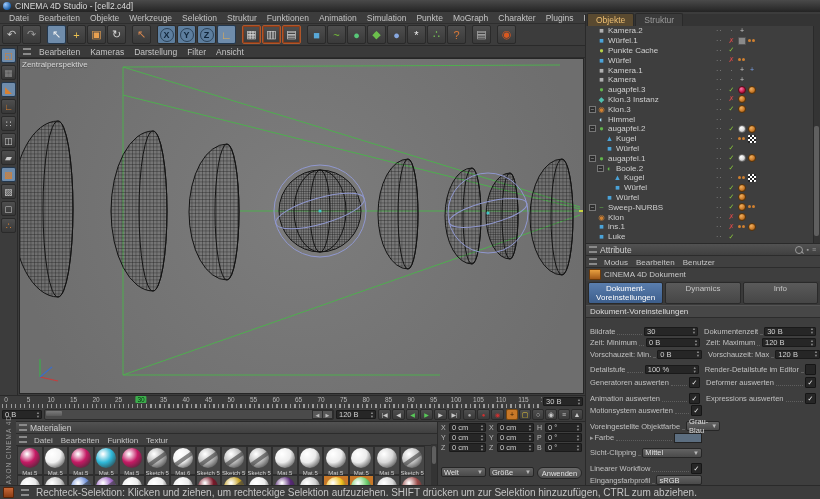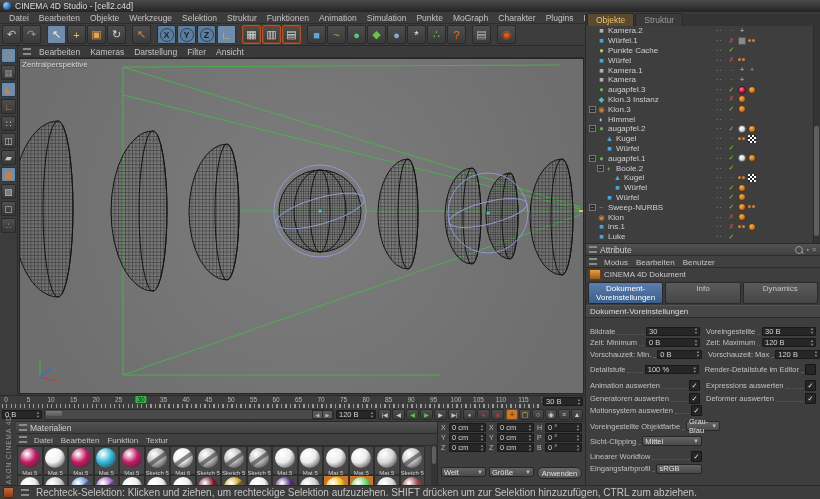--- a/index.html
+++ b/index.html
@@ -843,36 +843,36 @@
     <div class="panel-menu">
       <span class="burger"></span>
       <span><span class="menu-item">Modus</span><span class="menu-item">Bearbeiten</span><span class="menu-item">Benutzer</span></span>
     </div>
     <div id="attr-object-row">
       <span id="attr-doc-ico"></span>
       <span style="font-size:8px">CINEMA 4D Dokument</span>
     </div>
     <div id="attr-tabs">
         <span class="attr-tab active">Dokument-Voreinstellungen</span>
+        <span class="attr-tab">Dynamics</span>
         <span class="attr-tab">Info</span>
-        <span class="attr-tab">Dynamics</span>
       </div>
     <div class="section-bar">Dokument-Voreinstellungen</div>
     <div id="attr-rows">
         <div class="arow gap">
           <div class="acell">
             <span class="alabel">Bildrate</span>
             <span class="leader"></span>
             <span class="field w54">
               <span class="fval">30</span>
               <span class="spinner">▲<br>▼</span>
             </span>
           </div>
           <div class="acell">
-            <span class="alabel">Voreingestellte</span>
+            <span class="alabel">Dokumentenzeit</span>
             <span class="leader"></span>
             <span class="field w54">
               <span class="fval">30 B</span>
               <span class="spinner">▲<br>▼</span>
             </span>
           </div>
         </div>
         <div class="arow">
           <div class="acell">
             <span class="alabel">Zeit: Minimum</span>
@@ -917,59 +917,67 @@
               <span class="fval">100 %</span>
               <span class="spinner">▲<br>▼</span>
             </span>
           </div>
           <div class="acell">
             <span class="alabel">Render-Detailstufe im Editor</span>
             <span class="leader"></span>
             <span class="checkbox"></span>
           </div>
         </div>
+        <div class="arow">
+          <div class="acell">
+            <span class="alabel">Generatoren auswerten</span>
+            <span class="leader"></span>
+            <span class="checkbox">✓</span>
+          </div>
+          <div class="acell">
+            <span class="alabel">Deformer auswerten</span>
+            <span class="leader"></span>
+            <span class="checkbox">✓</span>
+          </div>
+        </div>
         <div class="arow gap">
           <div class="acell">
             <span class="alabel">Animation auswerten</span>
             <span class="leader"></span>
             <span class="checkbox">✓</span>
           </div>
           <div class="acell">
             <span class="alabel">Expressions auswerten</span>
-            <span class="leader"></span>
-            <span class="checkbox">✓</span>
-          </div>
-        </div>
-        <div class="arow">
-          <div class="acell">
-            <span class="alabel">Generatoren auswerten</span>
-            <span class="leader"></span>
-            <span class="checkbox">✓</span>
-          </div>
-          <div class="acell">
-            <span class="alabel">Deformer auswerten</span>
             <span class="leader"></span>
             <span class="checkbox">✓</span>
           </div>
         </div>
         <div class="arow">
           <div class="acell">
             <span class="alabel">Motionsystem auswerten</span>
             <span class="leader"></span>
             <span class="checkbox">✓</span>
           </div>
         </div>
         <div class="arow gap">
           <div class="acell">
             <span class="alabel">Voreingestellte Objektfarbe</span>
             <span class="leader"></span>
             <span class="drop w64">
               <span>Grau-Blau</span>
               <span class="arr">▼</span>
             </span>
+          </div>
+        </div>
+        <div class="arow">
+          <div class="acell">
+            <span class="aprefix">▸</span>
+            <span class="alabel">Farbe</span>
+            <span class="leader"></span>
+            <span class="swatch"></span>
           </div>
         </div>
         <div class="arow gap">
           <div class="acell">
             <span class="alabel">Sicht-Clipping</span>
             <span class="leader"></span>
             <span class="drop w64">
               <span>Mittel</span>
               <span class="arr">▼</span>
             </span>

